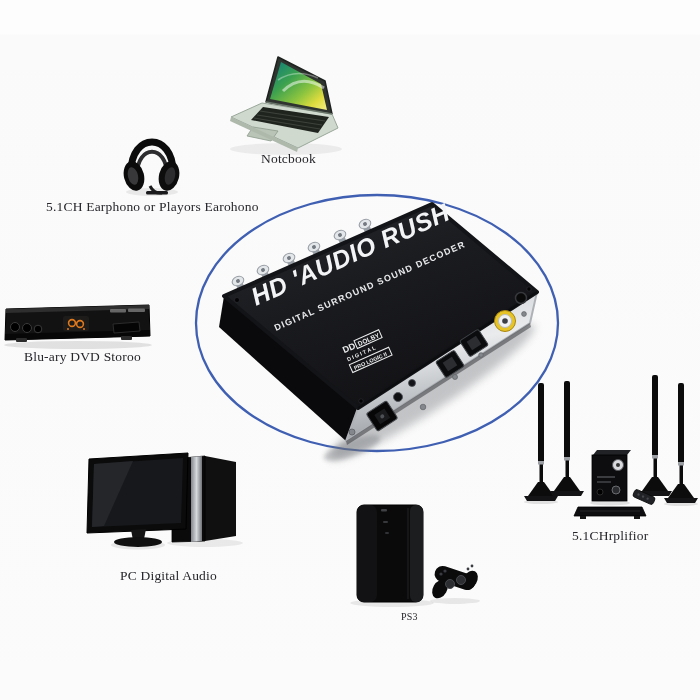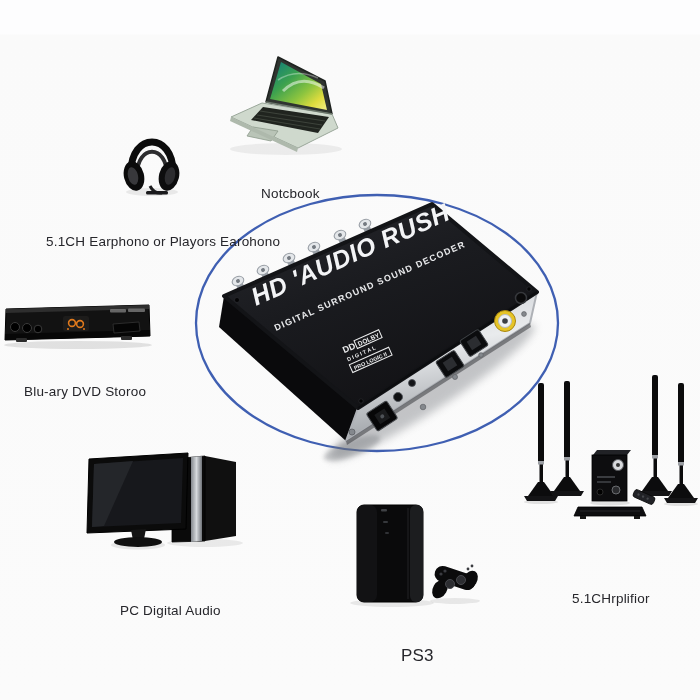--- a/index.html
+++ b/index.html
@@ -1,22 +1,22 @@
 <!DOCTYPE html>
 <html><head>
 <meta charset="utf-8">
 <style>
   html,body{margin:0;padding:0;}
   .stage{position:relative;width:700px;height:700px;overflow:hidden;
          background:linear-gradient(#fdfdfe 0px,#fdfdfe 34px,#fafafa 35px,#fbfbfb 100%);
          font-family:"Liberation Sans",sans-serif;}
   .stage svg{position:absolute;left:0;top:0;}
   .lbl{position:absolute;font-size:13.5px;color:#26262b;white-space:nowrap;
-       font-family:Liberation Sans, sans-serif;letter-spacing:0.2px;margin-top:35px;}
-  .lbl-ps3{font-size:17px;}
+       font-family:Liberation Serif, serif;letter-spacing:0.2px;}
+  .lbl-ps3{font-size:10px;}
   svg text{font-family:"Liberation Sans",sans-serif;}
 </style>
 </head>
 <body>
 
 <div class="stage">
 
 <svg width="700" height="700" viewBox="0 0 700 700">
   <defs>
     <linearGradient id="screenGrad" x1="0" y1="0" x2="1" y2="1">
@@ -280,15 +280,15 @@
     <text transform="translate(256,306) rotate(-24)" font-size="25" font-weight="bold" font-style="italic" fill="#f3f4f6" letter-spacing="0.5">HD 'AUDIO RUSH</text>
     <text transform="translate(276,331) rotate(-24)" font-size="9" font-weight="bold" fill="#e8e9eb" letter-spacing="1.2">DIGITAL SURROUND SOUND DECODER</text>
   </g>
 </svg>
 
 <div class="lbl" style="left:46px;top:199px">5.1CH Earphono or Playors Earohono</div>
 <div class="lbl" style="left:261px;top:151px">Notcbook</div>
 <div class="lbl" style="left:24px;top:349px">Blu-ary DVD Storoo</div>
 <div class="lbl" style="left:120px;top:568px">PC Digital Audio</div>
 <div class="lbl lbl-ps3" style="left:401px;top:611px">PS3</div>
-<div class="lbl" style="left:572px;top:556px">5.1CHrplifior</div>
+<div class="lbl" style="left:572px;top:528px">5.1CHrplifior</div>
 
 </div>
 
 </body></html>

